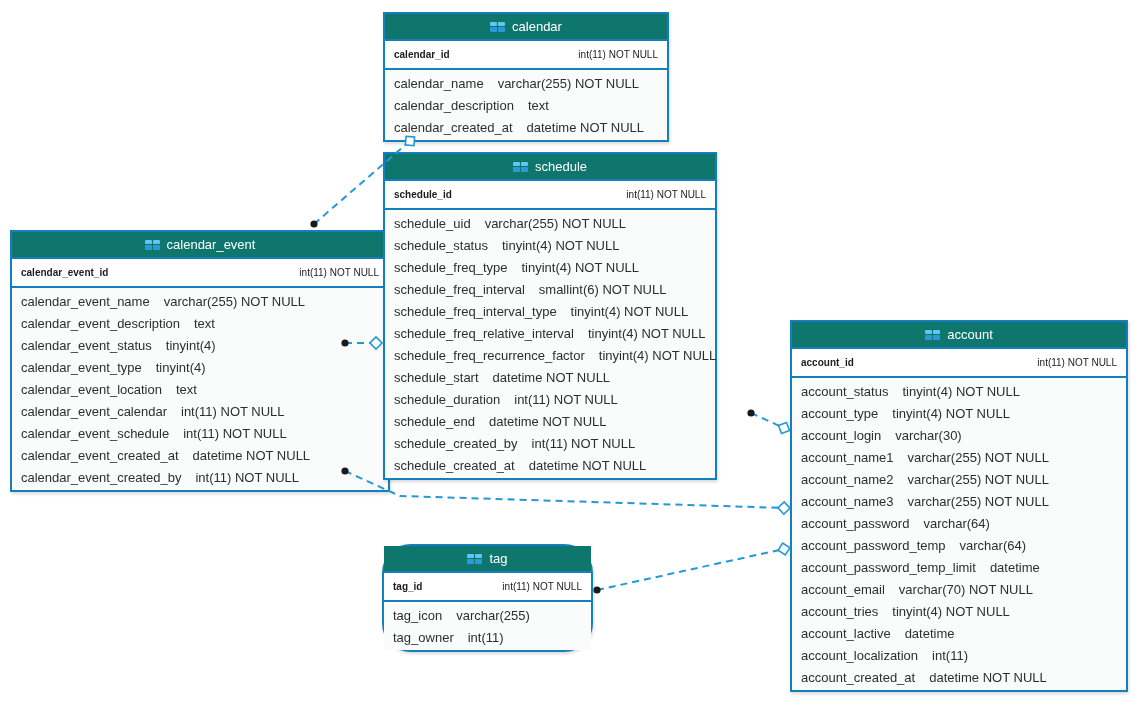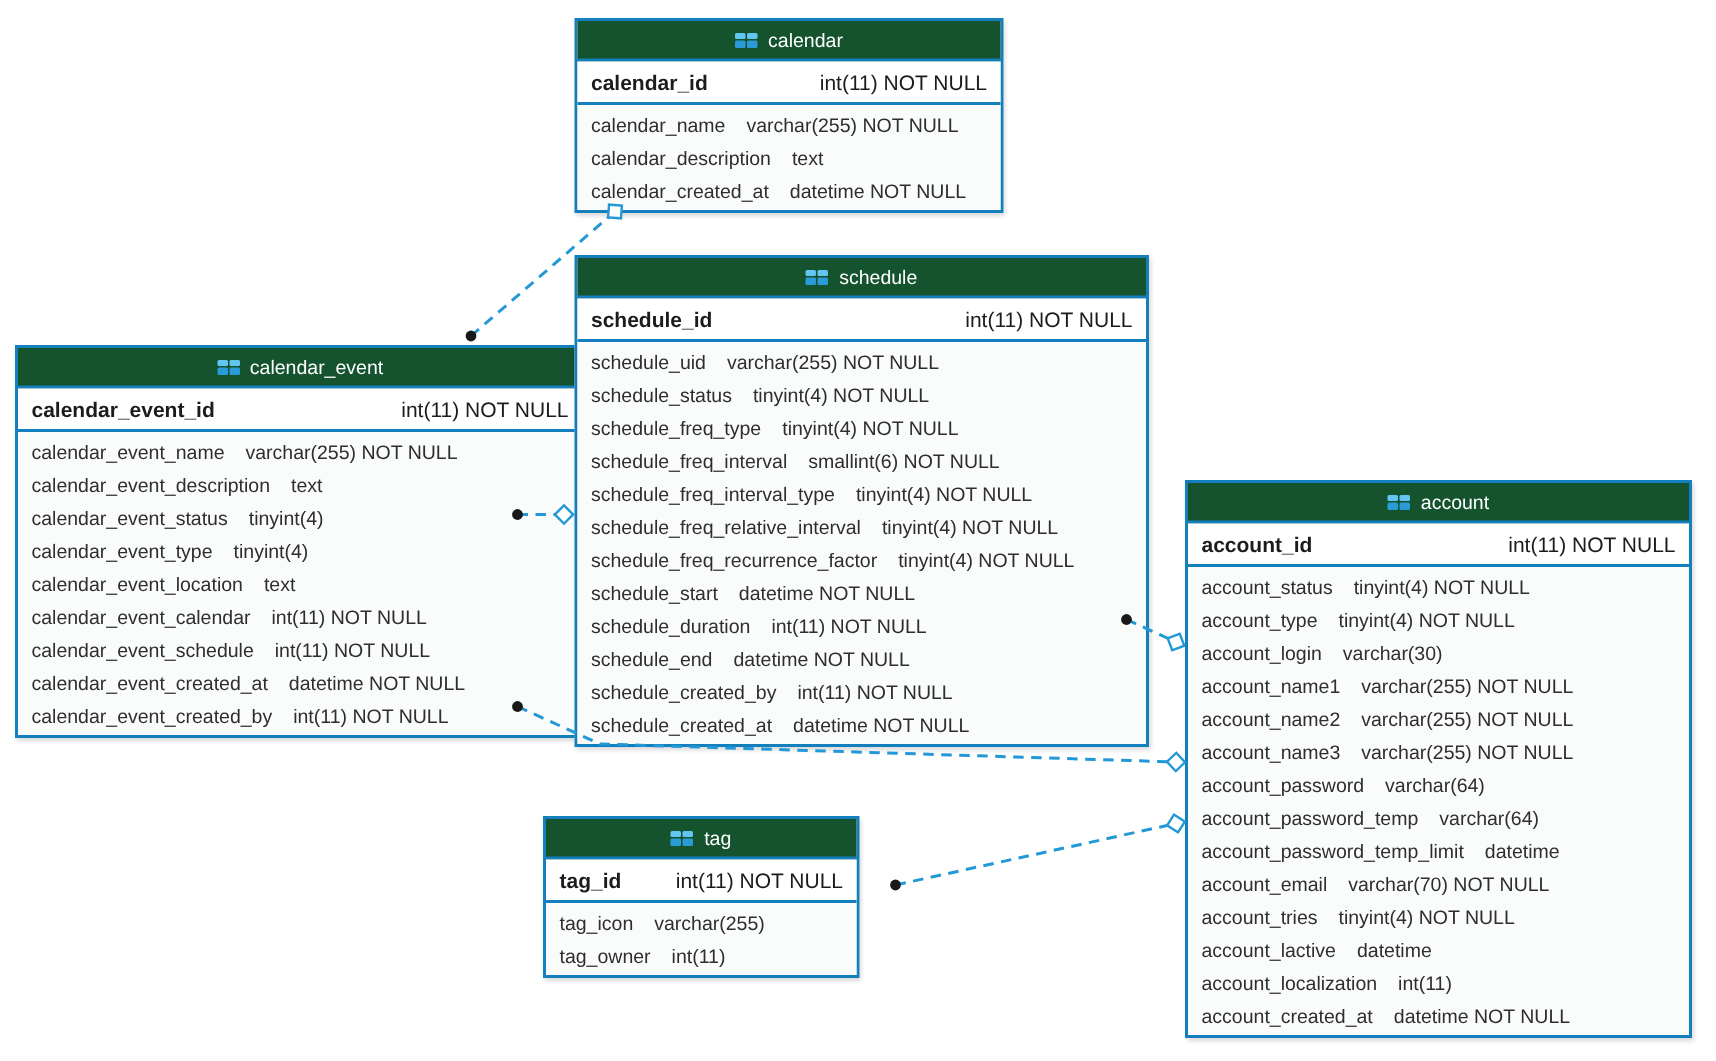--- a/index.html
+++ b/index.html
@@ -10,35 +10,35 @@
   }
   .canvas{position:relative;width:1144px;height:707px;overflow:hidden;background:#ffffff;}
   #rel-svg{position:absolute;left:0;top:0;width:1144px;height:707px;pointer-events:none;z-index:5;}
   .db-table{
     position:absolute;box-sizing:border-box;
     background:#fafbfb;border:2px solid #1380bd;
     box-shadow:1px 2px 3px rgba(0,0,0,.15);
     z-index:2;
   }
   .thead{
-    height:25px;background:#14532d;color:#fff;
+    height:25px;background:#0f766e;color:#fff;
     display:flex;align-items:center;justify-content:center;gap:7px;
     font-size:13px;border-bottom:2px solid #1380bd;
   }
   .ticon{
     display:grid;grid-template-columns:7px 7px;grid-template-rows:4px 5px;
     gap:1px;width:15px;height:10px;
   }
   .ticon i{display:block;border-radius:1px;}
   .ticon .hc{background:#63c6f2;}
   .ticon .bc{background:#2b9bd8;}
   .pkrow{
     height:27px;background:#ffffff;border-bottom:2px solid #1380bd;
     display:flex;justify-content:space-between;align-items:center;
-    padding:0 9px;font-size:14px;color:#1c1c1c;
+    padding:0 9px;font-size:10px;color:#1c1c1c;
   }
   .pkrow .cname{font-weight:700;}
   .tbody{padding:2px 0;background:#fafbfb;}
   .row{
     height:22px;display:flex;justify-content:flex-start;align-items:center;
     padding:0 9px;font-size:13px;color:#2e2e2e;
   }
   .cname{white-space:nowrap;margin-right:14px;}
   .ctype{white-space:nowrap;text-align:right;}
 </style>
@@ -142,21 +142,21 @@
           <span class="cname">calendar_event_created_at</span>
           <span class="ctype">datetime NOT NULL</span>
         </div>
       <div class="row">
           <span class="cname">calendar_event_created_by</span>
           <span class="ctype">int(11) NOT NULL</span>
         </div>
     </div>
   </div>
 
-  <div class="db-table" style="left:383px;top:170px;width:383px;">
+  <div class="db-table" style="left:383px;top:152px;width:334px;">
     <div class="thead">
       <span class="ticon">
           <i class="hc"></i>
           <i class="hc"></i>
           <i class="bc"></i>
           <i class="bc"></i>
         </span>
       <span>schedule</span>
     </div>
     <div class="pkrow">
@@ -282,21 +282,21 @@
           <span class="cname">account_localization</span>
           <span class="ctype">int(11)</span>
         </div>
       <div class="row">
           <span class="cname">account_created_at</span>
           <span class="ctype">datetime NOT NULL</span>
         </div>
     </div>
   </div>
 
-  <div class="db-table" style="left:362px;top:544px;width:211px;">
+  <div class="db-table" style="left:382px;top:544px;width:211px;border-radius:29px;">
     <div class="thead">
       <span class="ticon">
           <i class="hc"></i>
           <i class="hc"></i>
           <i class="bc"></i>
           <i class="bc"></i>
         </span>
       <span>tag</span>
     </div>
     <div class="pkrow">

